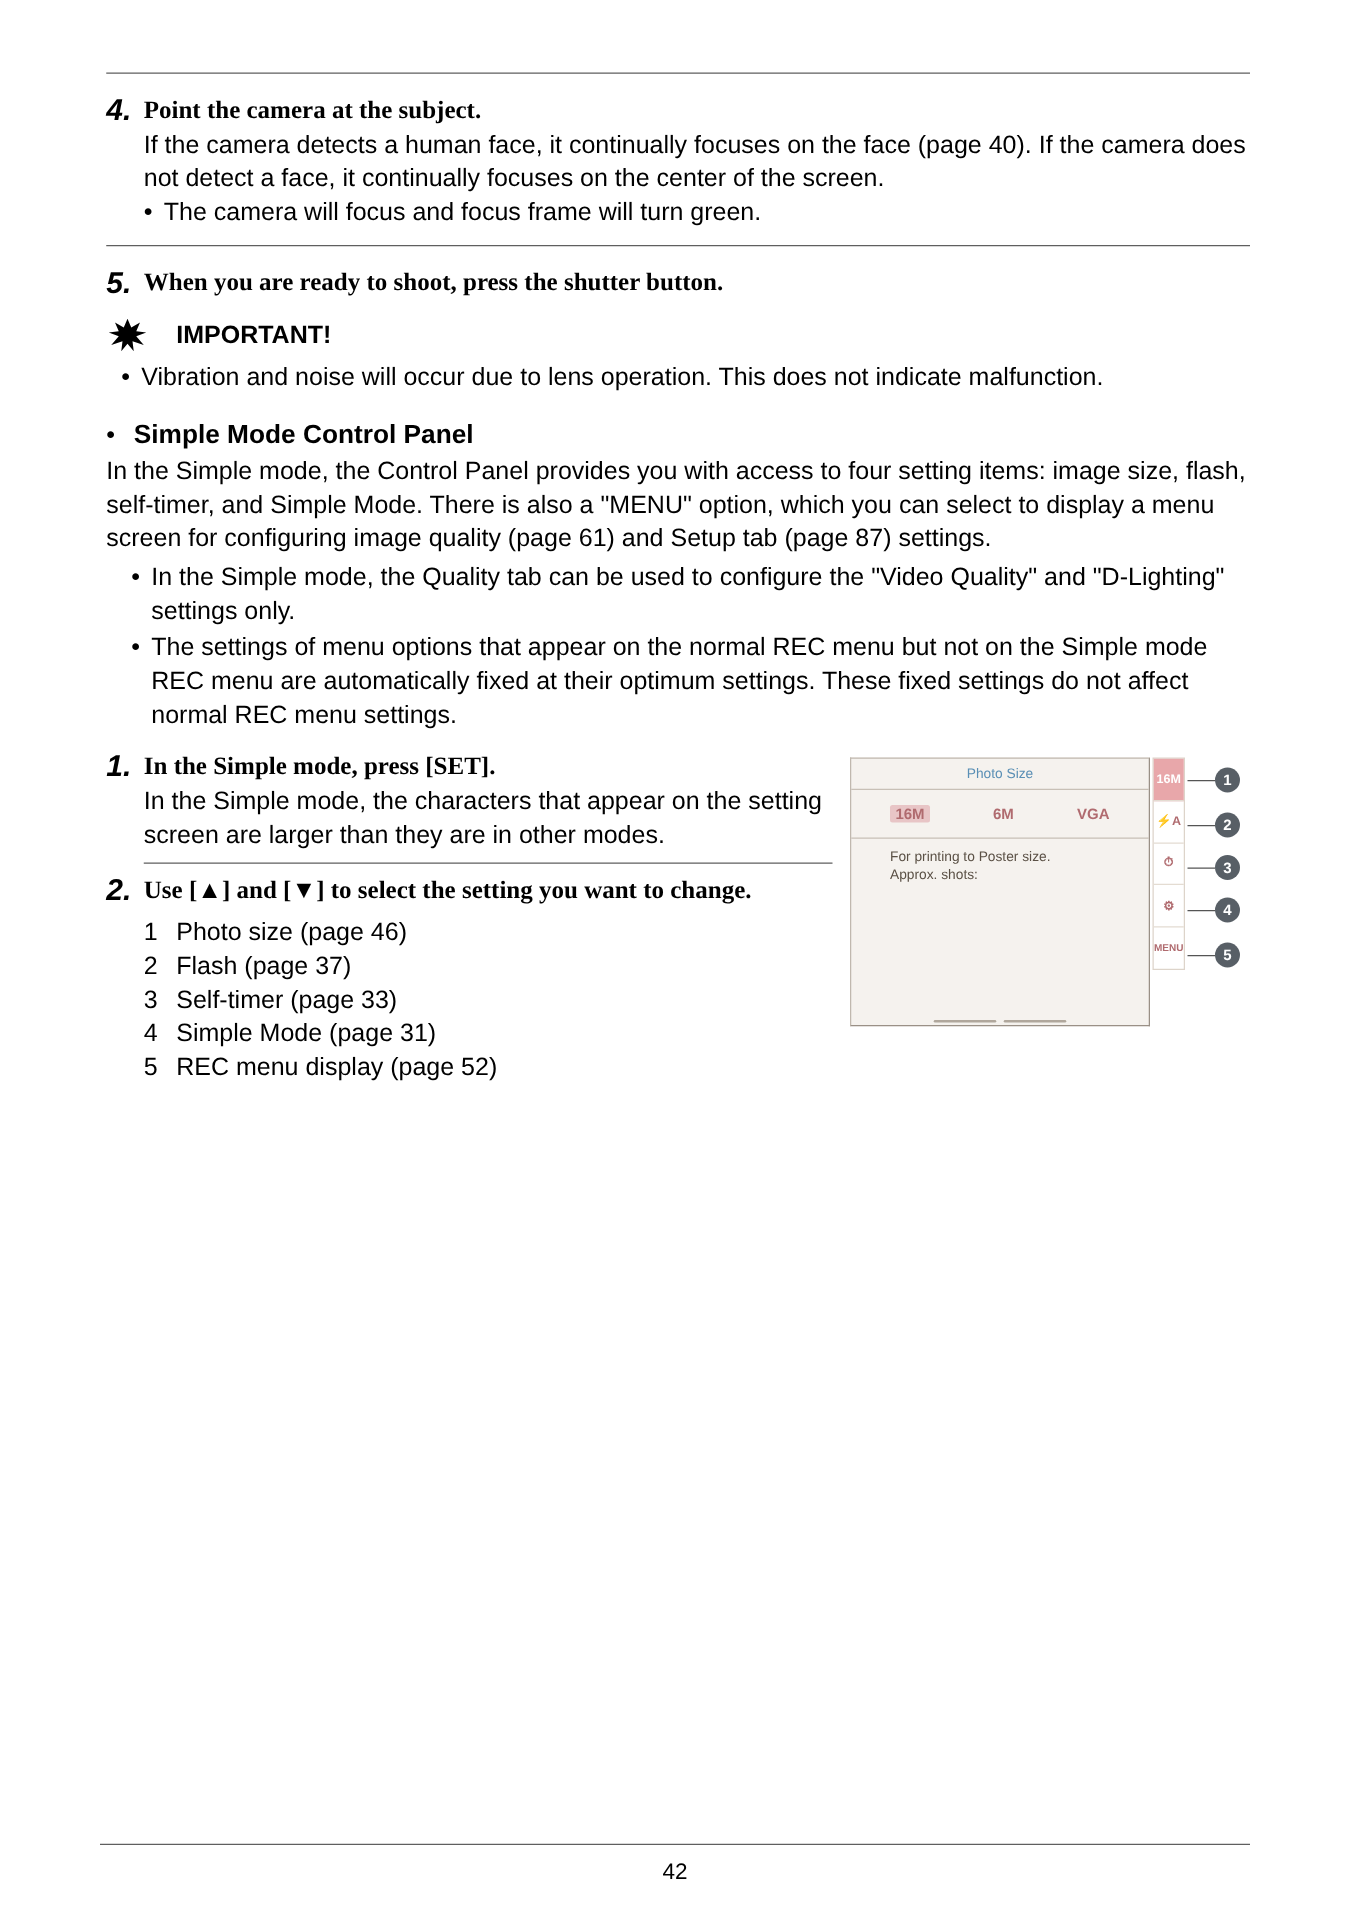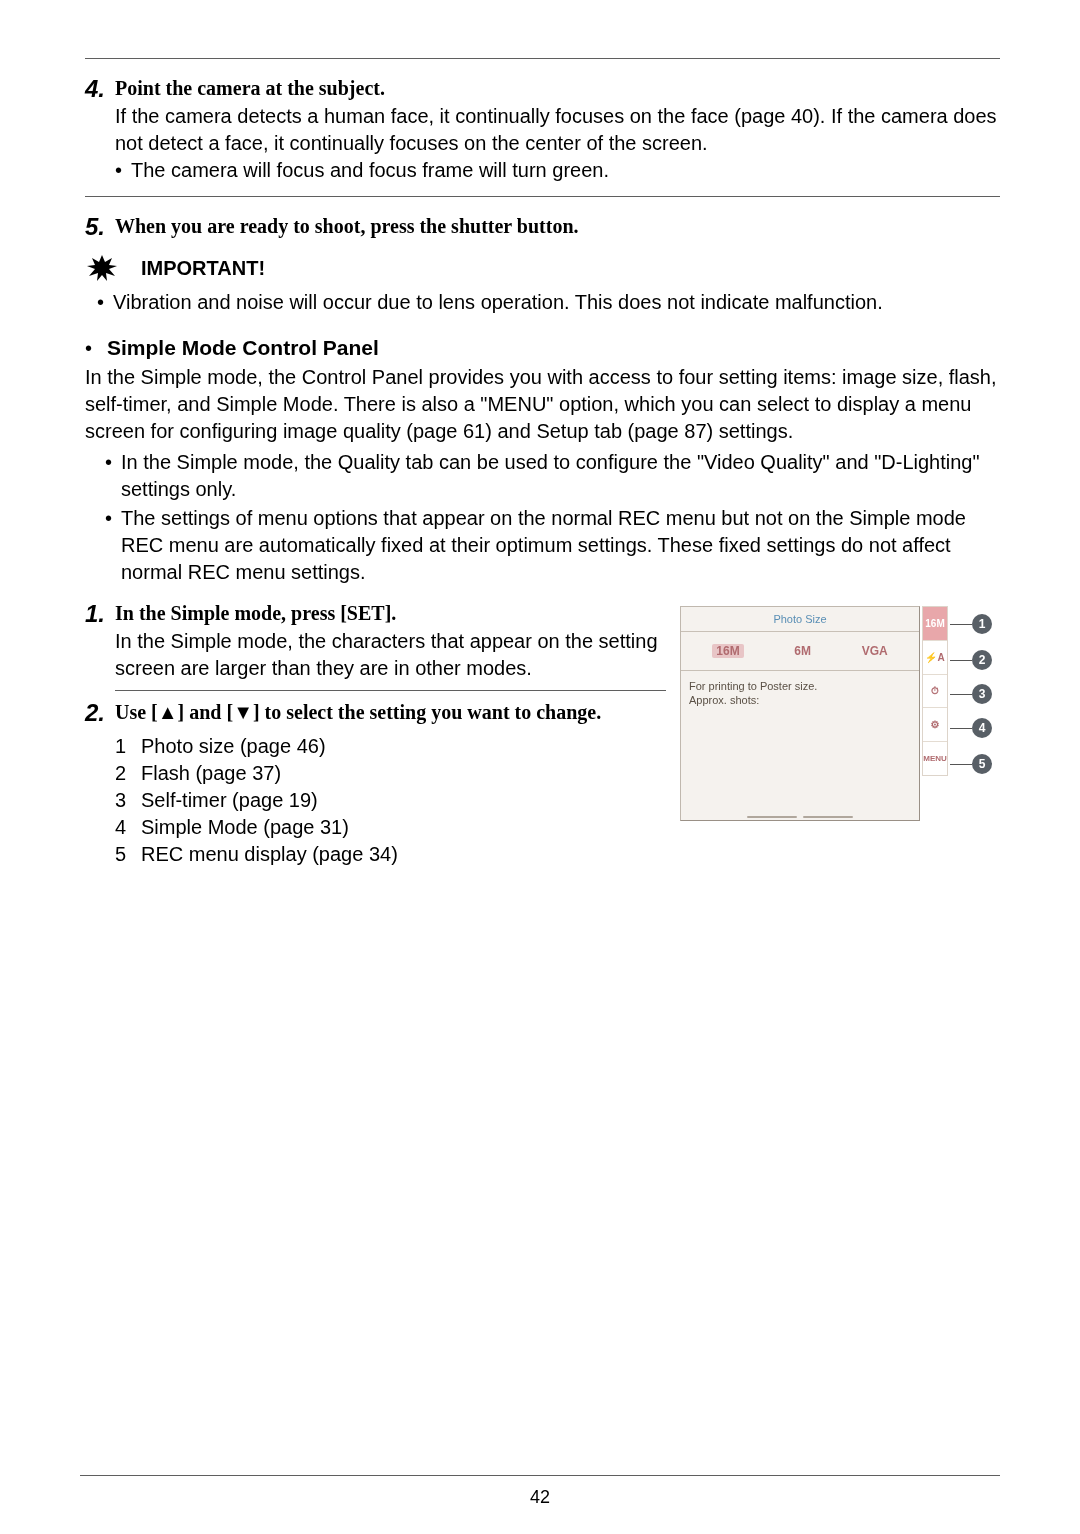--- a/index.html
+++ b/index.html
@@ -141,20 +141,21 @@
   .size-opt.selected {
     background: #e8c5c6;
     padding: 0 4px;
     border-radius: 2px;
   }
   .desc-block {
     padding: 8px 23px 4px 8px;
     font-size: 11px;
     color: #5a5045;
     line-height: 1.3;
+    margin-left: 23px;
   }
   .sidebar {
     position: absolute;
     top: 0;
     left: 242px;
     width: 26px;
     height: 170px;
     background: #fff;
     border: 1px solid #ddd4ca;
     display: flex;
@@ -281,29 +282,29 @@
       <div class="legend-item">
           <div class="num">1</div>
           <div>Photo size (page 46)</div>
         </div>
       <div class="legend-item">
           <div class="num">2</div>
           <div>Flash (page 37)</div>
         </div>
       <div class="legend-item">
           <div class="num">3</div>
-          <div>Self-timer (page 19)</div>
+          <div>Self-timer (page 33)</div>
         </div>
       <div class="legend-item">
           <div class="num">4</div>
           <div>Simple Mode (page 31)</div>
         </div>
       <div class="legend-item">
           <div class="num">5</div>
-          <div>REC menu display (page 34)</div>
+          <div>REC menu display (page 52)</div>
         </div>
     </div>
 
     <div class="col-right">
       <div class="diagram">
         <div class="screen">
           <div class="screen-title">Photo Size</div>
           <div class="size-row">
             <div class="size-opt selected">16M</div>
             <div class="size-opt">6M</div>

